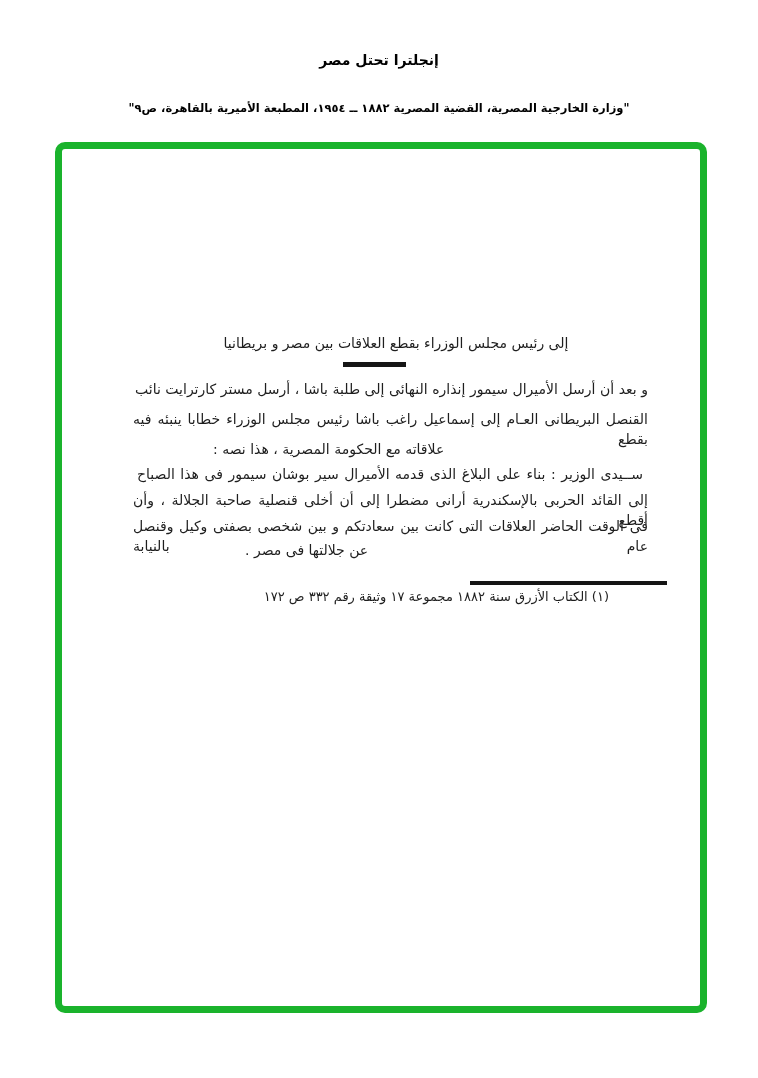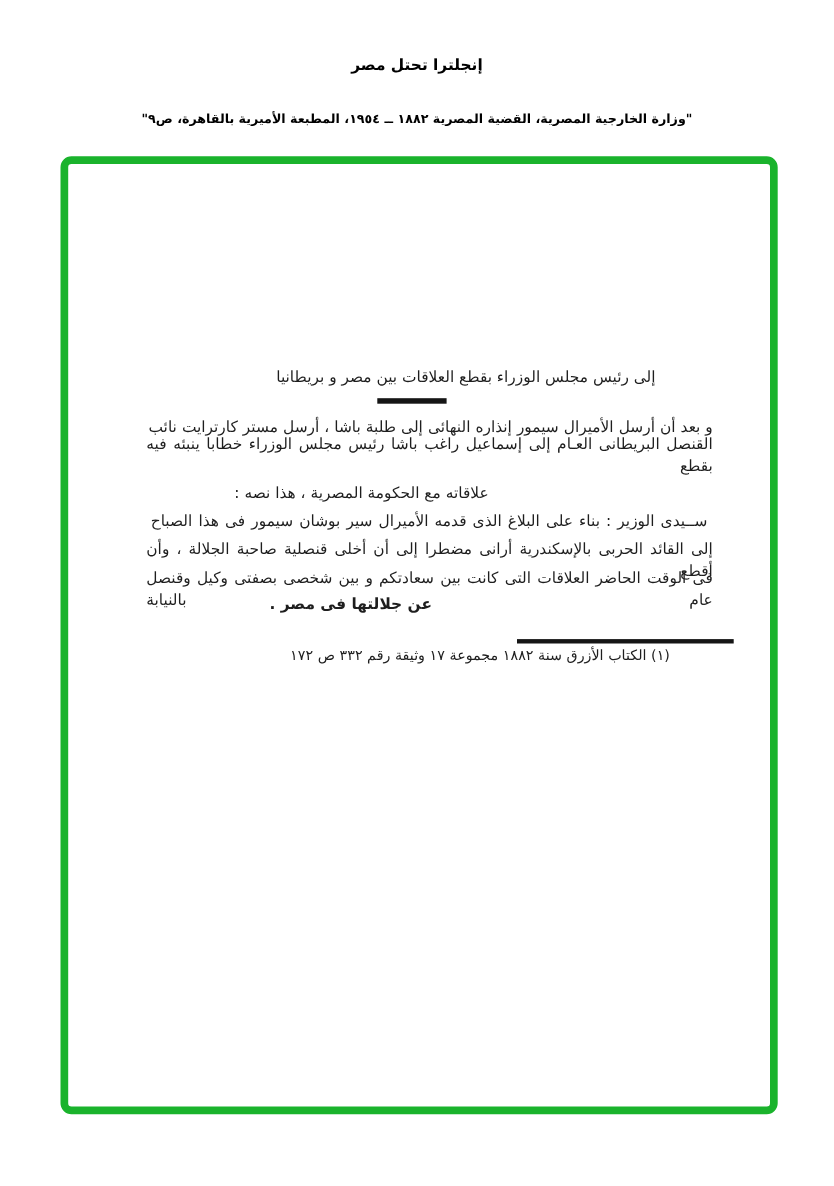--- a/index.html
+++ b/index.html
@@ -31,39 +31,39 @@
   
   .doc{position:absolute;direction:rtl;color:#1e1e1e;}
   .doc-title{
     left:205px;top:294px;width:400px;
     text-align:center;font-size:19px;line-height:26px;
     white-space:nowrap;
   }
   .doc-title sup{font-size:11px;vertical-align:6px;letter-spacing:0;}
   .doc-subtitle{
     left:196px;top:333px;width:400px;
-    font-size:14px;line-height:20px;
+    text-align:center;font-size:14px;line-height:20px;
     white-space:nowrap;
   }
   .bar{position:absolute;background:#151515;}
   .title-divider{left:343px;top:362px;width:63px;height:5px;}
   .footnote-rule{left:470px;top:581px;width:197px;height:4px;}
   .line{
     position:absolute;direction:rtl;
     font-size:14px;line-height:20px;color:#1e1e1e;
   }
   .just{text-align:justify;text-align-last:justify;}
   .nowrap{white-space:nowrap;}
   .p1l1{left:135px;top:379px;width:513px;}
-  .p1l2{left:133px;top:394px;width:515px;}
+  .p1l2{left:133px;top:409px;width:515px;}
   .p1l3{left:213px;top:439px;text-align:center;}
   .p2l1{left:137px;top:464px;width:506px;}
   .p2l2{left:133px;top:490px;width:515px;}
   .p2l3{left:133px;top:516px;width:515px;}
-  .p2l4{left:245px;top:540px;font-weight:bold;}
+  .p2l4{left:245px;top:540px;}
   .doc-footnote{
     position:absolute;right:135px;top:588px;
     direction:rtl;font-size:13px;line-height:18px;
     color:#1e1e1e;white-space:nowrap;
   }
 </style>
 </head>
 <body>
 
 <div class="page">

